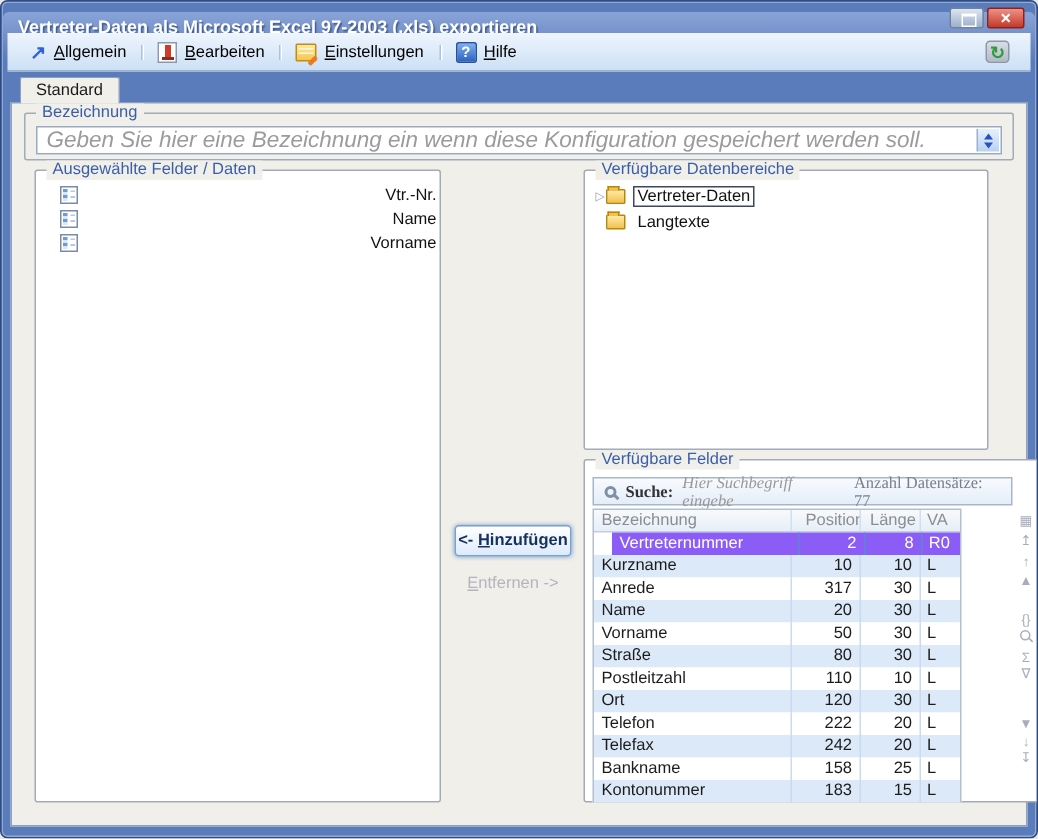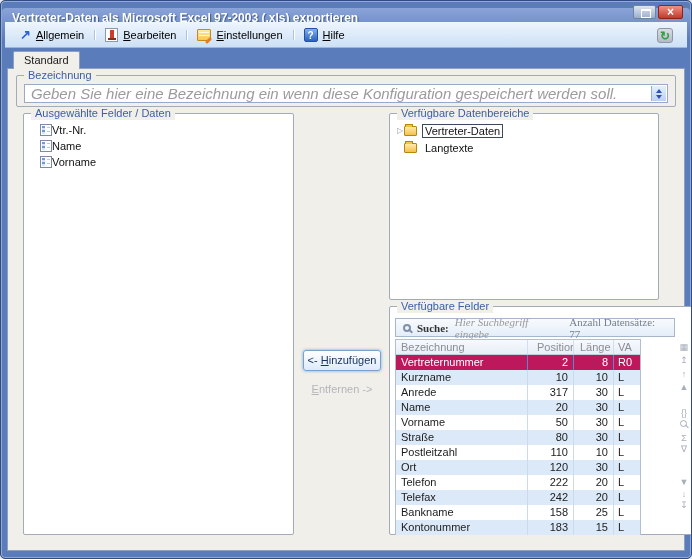--- a/index.html
+++ b/index.html
@@ -57,30 +57,30 @@
   .combo{position:absolute;left:7px;right:7px;top:8px;height:19px;background:#fff;border:1px solid #9aa9c6;}
   .combo-text{position:absolute;left:6px;right:22px;top:0;font-size:15px;font-style:italic;color:#9b9b9b;
               line-height:17px;white-space:nowrap;overflow:hidden;}
   .combo-btn{position:absolute;right:1px;top:1px;bottom:1px;width:15px;
              background:linear-gradient(#e6f0fc,#b9d2f1);border-left:1px solid #9ab0d0;
              display:flex;flex-direction:column;align-items:center;justify-content:center;gap:2px;}
   .tri-up{width:0;height:0;border-left:3px solid transparent;border-right:3px solid transparent;border-bottom:4px solid #2a50c0;}
   .tri-down{width:0;height:0;border-left:3px solid transparent;border-right:3px solid transparent;border-top:4px solid #2a50c0;}
   
   .sf-list{position:absolute;inset:8px 2px 2px 2px;}
-  .sf-item{display:flex;align-items:center;gap:0;height:16px;padding-left:14px;font-size:11px;color:#111;}
+  .sf-item{display:flex;align-items:center;gap:24px;height:16px;padding-left:14px;font-size:11px;color:#111;justify-content:space-between;}
   .grid-icon{width:12px;height:12px;background:#fff;border:1px solid #7a8aa8;position:relative;flex:0 0 auto;}
   .grid-icon::before{content:"";position:absolute;left:1px;top:1px;bottom:1px;width:3px;
                      background:repeating-linear-gradient(180deg,#6f9cd0 0 2px,#d6e6f8 2px 4px);}
   .grid-icon::after{content:"";position:absolute;left:6px;top:2px;right:1px;bottom:1px;
                     background:repeating-linear-gradient(180deg,#b9c9dd 0 1px,transparent 1px 4px);}
   
   .btn-add{position:absolute;left:295px;top:281px;width:78px;height:21px;font-size:11px;color:#15325f;
            background:linear-gradient(#ffffff,#ddeafc);border:1px solid #7aa0cc;border-radius:3px;
-           text-align:center;line-height:19px;box-shadow:0 0 3px rgba(90,140,210,.8);}
+           text-align:center;line-height:19px;box-shadow:0 0 3px rgba(90,140,210,.8);font-weight:bold;}
   .btn-add u,.btn-remove u{text-decoration:underline;}
   .btn-remove{position:absolute;left:295px;top:312px;width:78px;height:16px;font-size:11px;color:#b5b5bd;
               text-align:center;line-height:16px;}
   
   .da-tree{position:absolute;inset:8px 2px 2px 2px;}
   .tree-row{display:flex;align-items:center;height:17px;font-size:11px;color:#111;}
   .tree-arrow{width:12px;padding-left:5px;font-size:8px;color:#98a0ae;flex:0 0 auto;}
   .folder-icon{width:13px;height:10px;background:linear-gradient(#ffeaa8,#f2c14e);border:1px solid #b8860b;
                border-radius:1px;position:relative;margin-right:5px;flex:0 0 auto;}
   .folder-icon::before{content:"";position:absolute;top:-3px;left:0;width:6px;height:2px;
@@ -99,21 +99,21 @@
   .search-count{margin-left:auto;color:#76808f;}
   .vf-table{position:absolute;left:5px;top:32px;width:246px;height:196px;border:1px solid #b3bfce;background:#fff;}
   .vf-header{display:flex;height:15px;background:linear-gradient(#f7fafd,#e7eef7);border-bottom:1px solid #c0cedf;}
   .hc{font-size:11px;line-height:14px;color:#8c8c94;border-right:1px solid #d2dfee;overflow:hidden;white-space:nowrap;}
   .hc0{width:132px;padding-left:5px;}
   .hc1{width:46px;padding-left:9px;text-align:right;}
   .hc2{width:40px;padding-left:6px;}
   .hc3{width:26px;padding-left:4px;border-right:none;}
   .trow{display:flex;height:15px;background:#fff;}
   .trow.alt{background:#dce9f8;}
-  .trow.sel{background:#be185d;color:#fff;}
+  .trow.sel{background:#8b5cf6;color:#fff;margin-left:12px;}
   .c{font-size:11px;line-height:15px;color:#1c1c1c;border-right:1px solid #cbdaec;overflow:hidden;white-space:nowrap;}
   .trow.sel .c{color:#fff;border-right-color:#5c86cf;}
   .c0{width:132px;padding-left:5px;}
   .c1{width:46px;padding-right:5px;text-align:right;}
   .c2{width:40px;padding-right:5px;text-align:right;}
   .c3{width:26px;padding-left:4px;border-right:none;}
   .vf-nav{position:absolute;right:3px;top:32px;width:14px;bottom:4px;}
   .nav-ic{position:absolute;left:0;width:14px;text-align:center;font-size:9px;line-height:10px;color:#a6adbb;}
   .nav-mag{width:7px;height:7px;border:1px solid #a6adbb;border-radius:50%;left:3px;}
   .nav-mag::after{content:"";position:absolute;width:4px;height:1px;background:#a6adbb;transform:rotate(45deg);

